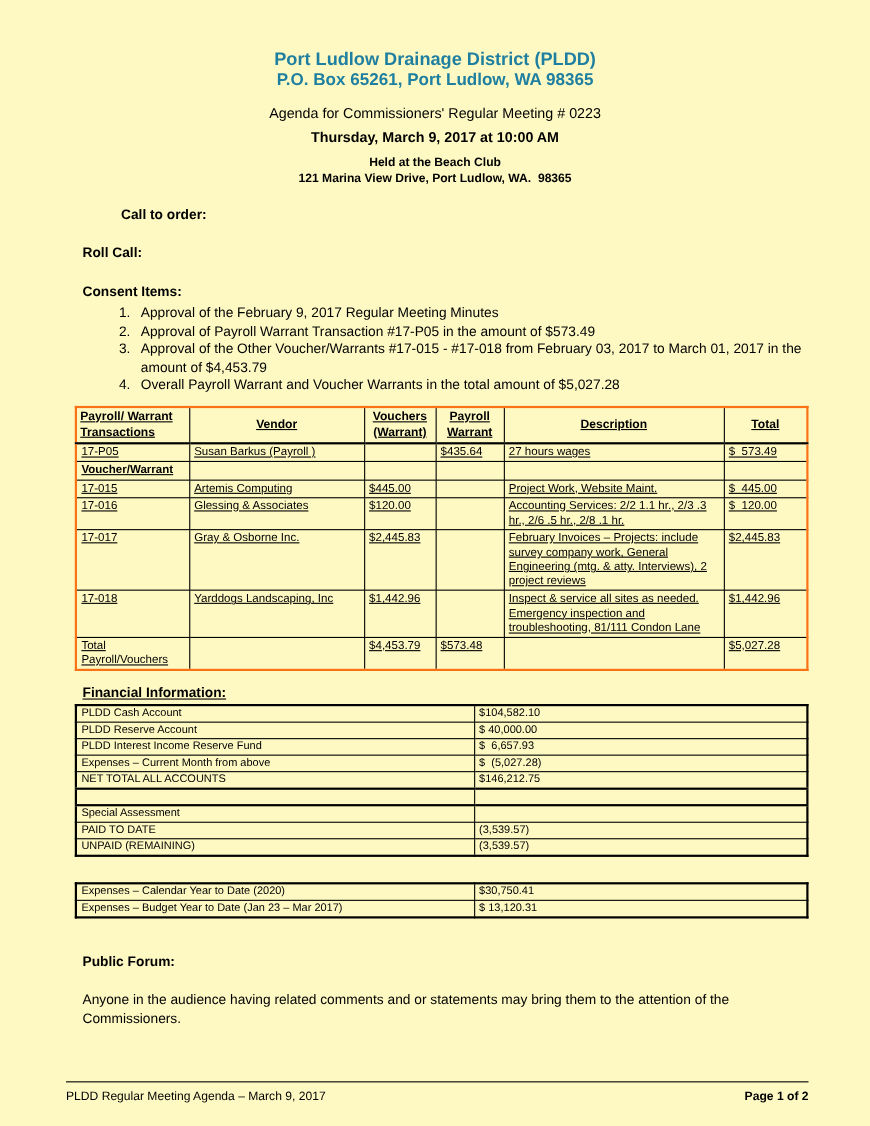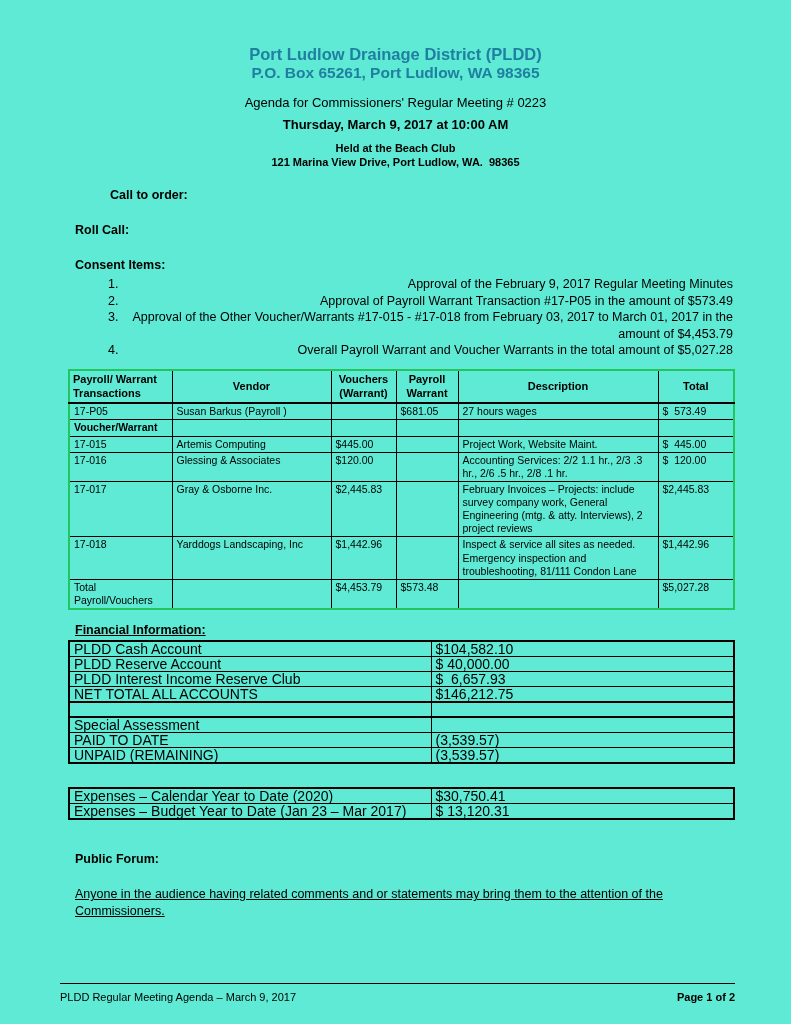--- a/index.html
+++ b/index.html
@@ -3,48 +3,49 @@
 <meta charset="utf-8">
 <style>
   * { box-sizing: border-box; margin: 0; padding: 0; }
   html, body { background: #ffffff; }
   body { font-family: "Liberation Sans", sans-serif; color: #000; }
   .page {
     position: relative;
     width: 791px;
     height: 1024px;
     margin: 0 auto;
-    background: #5eead4;
+    background: #fef9c3;
     overflow: hidden;
   }
   
   .doc-header { text-align: center; padding-top: 45px; }
   .hdr-line { white-space: pre-wrap; }
   .org-name   { font-size: 16.5px; font-weight: bold; color: #1f7fa0; line-height: 1.15; }
   .org-addr   { font-size: 15.5px; font-weight: bold; color: #1f7fa0; line-height: 1.15; }
   .agenda-ttl { font-size: 13px; font-weight: normal; margin-top: 13px; }
   .agenda-dt  { font-size: 13px; font-weight: bold; margin-top: 7px; }
   .venue      { font-size: 11px; font-weight: bold; margin-top: 10px; line-height: 1.25; }
   .venue-addr { font-size: 11px; font-weight: bold; line-height: 1.25; }
   
   .doc-body { margin: 0 58px 0 75px; font-size: 12.5px; }
   .sec-head { font-weight: bold; font-size: 12.5px; }
   .h-call    { margin-top: 19px; margin-left: 35px; }
   .h-roll    { margin-top: 21px; }
   .h-consent { margin-top: 21px; }
-  ol.consent-list { margin: 4px 0 0 0; padding-left: 47px; text-align: right; }
+  ol.consent-list { margin: 4px 0 0 0; padding-left: 47px; }
   ol.consent-list li { margin: 0; padding-left: 6px; line-height: 1.32; }
   
   table.wtable {
     border-collapse: collapse;
     table-layout: fixed;
     width: 665px;
     margin: 10px 0 0 -7px; 
-    border: 2px solid #22c55e;
+    border: 2px solid #f97316;
     font-size: 10.5px;
+    text-decoration: underline;
   }
   table.wtable th, table.wtable td {
     border: 1px solid #000;
     padding: 1px 4px;
     vertical-align: top;
     line-height: 1.25;
     text-align: left;
   }
   table.wtable th {
     font-size: 11px;
@@ -59,37 +60,37 @@
   td.cell-center { text-align: center; white-space: pre-line; }
   td.money { white-space: pre-wrap; }
   
   .fin-head { margin-top: 13px; text-decoration: underline; }
   table.ftable {
     border-collapse: collapse;
     table-layout: fixed;
     width: 665px;
     margin-left: -7px;
     border: 2px solid #000;
-    font-size: 14px;
+    font-size: 10px;
   }
   table.ftable td {
     border: 1px solid #000;
     padding: 0 4px;
     height: 15px;
     line-height: 14px;
     vertical-align: middle;
   }
   table.ftable td.val { white-space: pre-wrap; }
   tr.net-row td { border-bottom: 2px solid #000; }
   tr.sa-row td  { border-top: 2px solid #000; }
   .fin-table-wrap { margin-top: 3px; }
   .exp-table { margin-top: 23px !important; }
   
   .h-forum { margin-top: 32px; }
-  .forum-text { margin-top: 20px; line-height: 1.35; text-decoration: underline; }
+  .forum-text { margin-top: 20px; line-height: 1.35; }
   
   .doc-footer {
     position: absolute;
     left: 60px;
     right: 56px;
     top: 983px;
     border-top: 1.5px solid #000;
     padding-top: 7px;
     display: flex;
     justify-content: space-between;
@@ -141,21 +142,21 @@
           <th>Payroll Warrant</th>
           <th>Description</th>
           <th>Total</th>
         </tr>
       </thead>
       <tbody>
         <tr>
           <td>17-P05</td>
           <td>Susan Barkus (Payroll )</td>
           <td></td>
-          <td>$681.05</td>
+          <td>$435.64</td>
           <td>27 hours wages</td>
           <td class="money">$  573.49</td>
         </tr>
         <tr>
           <td class="cell-bold">Voucher/Warrant</td>
           <td></td>
           <td></td>
           <td></td>
           <td></td>
           <td class="money"></td>
@@ -215,22 +216,26 @@
         <tbody>
           <tr>
             <td>PLDD Cash Account</td>
             <td class="val">$104,582.10</td>
           </tr>
           <tr>
             <td>PLDD Reserve Account</td>
             <td class="val">$ 40,000.00</td>
           </tr>
           <tr>
-            <td>PLDD Interest Income Reserve Club</td>
+            <td>PLDD Interest Income Reserve Fund</td>
             <td class="val">$  6,657.93</td>
+          </tr>
+          <tr>
+            <td>Expenses – Current Month from above</td>
+            <td class="val">$  (5,027.28)</td>
           </tr>
           <tr class="net-row">
             <td>NET TOTAL ALL ACCOUNTS</td>
             <td class="val">$146,212.75</td>
           </tr>
           <tr>
             <td></td>
             <td class="val"></td>
           </tr>
           <tr class="sa-row">

